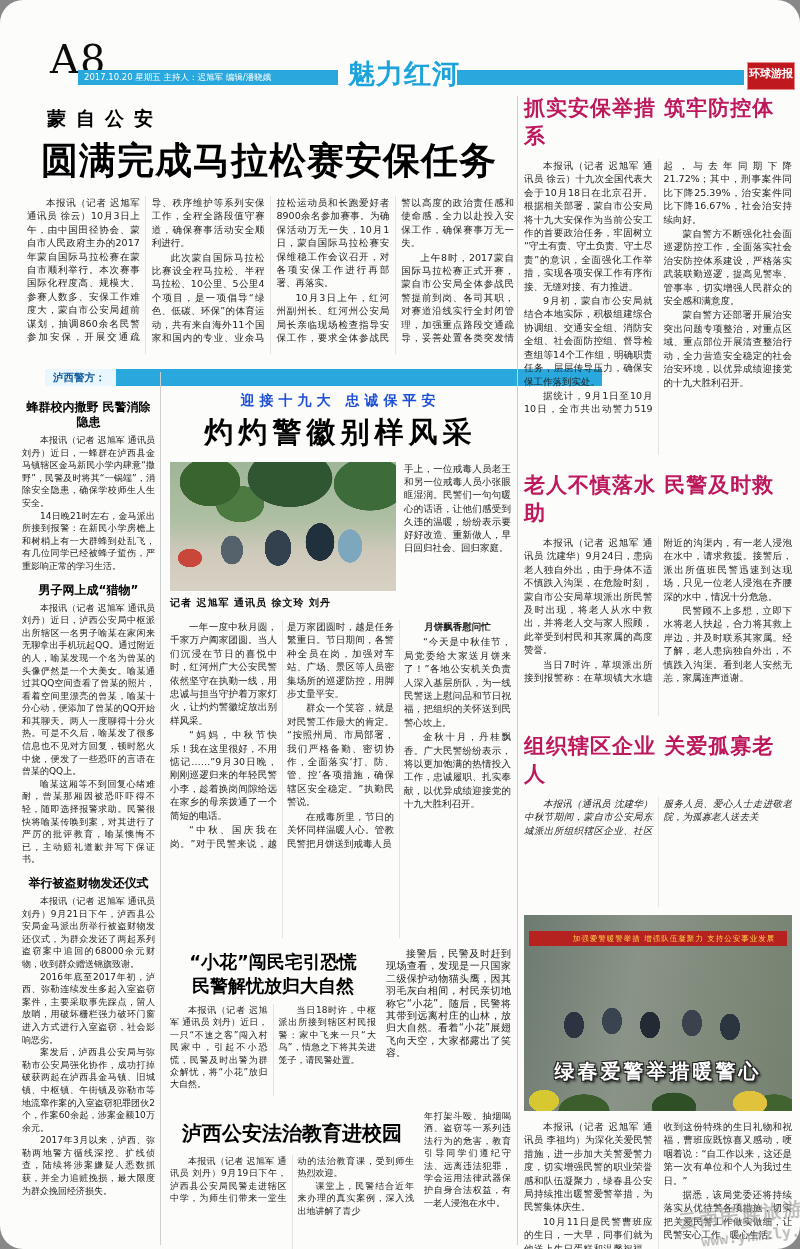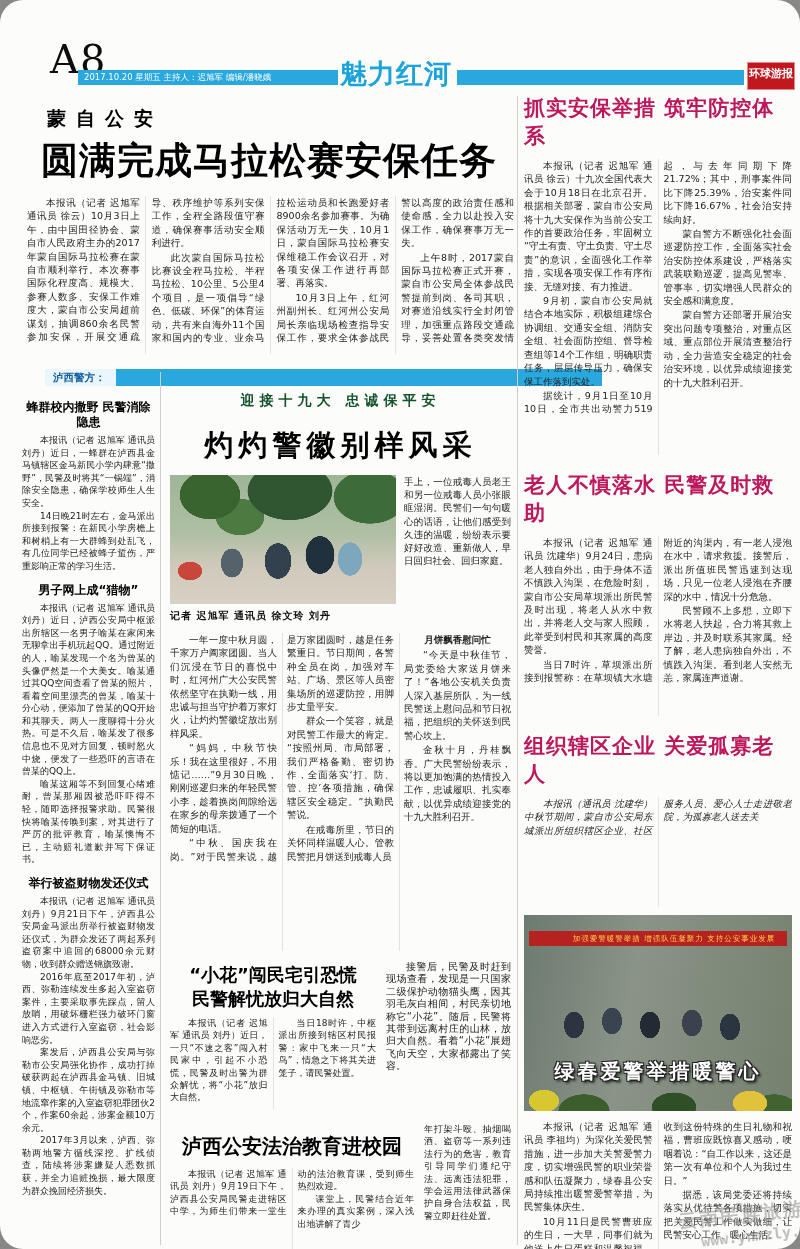--- a/index.html
+++ b/index.html
@@ -5,21 +5,21 @@
   html,body{margin:0;padding:0;background:#888;}
   .page{position:relative;width:800px;height:1249px;background:#fcfcfb;margin:0 auto;
         font-family:"DejaVu Sans","Liberation Sans",sans-serif;color:#1a1a1a;overflow:hidden;border-radius:23px;}
   
   .a8{position:absolute;left:50px;top:36px;font-family:"DejaVu Serif","Liberation Serif",serif;
       font-size:40px;color:#0c0c0c;letter-spacing:1px;}
   .hbar{position:absolute;top:70px;height:15px;background:#29a8dd;}
   .hbar.l{left:78px;width:260px;}
   .hbar.r{left:457px;width:287px;}
   .dateline{position:absolute;left:84px;top:71px;font-size:8.5px;color:#fff;white-space:nowrap;line-height:13px;}
-  .sec-title{position:absolute;left:340px;top:56px;width:112px;text-align:center;
+  .sec-title{position:absolute;left:348px;top:56px;width:112px;text-align:center;
              font-size:27px;font-weight:900;color:#1ba3dc;letter-spacing:1px;}
   .masthead{position:absolute;left:747px;top:62px;width:48px;height:28px;background:#c0181f;
             color:#fff;font-weight:900;font-size:11px;line-height:14px;text-align:center;
             border:1px solid #e88;box-sizing:border-box;padding-top:4px;}
   
   .body-txt{font-size:9.5px;line-height:13.4px;text-align:justify;color:#222;overflow:hidden;}
   .body-txt p{margin:0 0 1px 0;text-indent:2em;}
   .cols2{column-count:2;column-gap:11px;column-rule:1px solid #e3e3e3;}
   .cols3{column-count:3;column-gap:10px;column-rule:1px solid #e3e3e3;}
   .cols4{column-count:4;column-gap:12px;column-rule:1px solid #e3e3e3;}
@@ -34,22 +34,22 @@
               line-height:17px;padding:0 10px 0 8px;white-space:nowrap;}
   
   .left-col{position:absolute;left:22px;top:398px;width:133px;height:847px;overflow:hidden;
             font-size:9px;line-height:12.6px;text-align:justify;color:#222;}
   .left-col h3{margin:10px 0 4px 0;font-size:12px;font-weight:900;text-align:center;color:#000;line-height:15px;}
   .left-col h3:first-child{margin-top:2px;}
   .left-col p{margin:0;text-indent:2em;}
   .vrule{position:absolute;width:1px;background:#cfcfcf;}
   
   .center{position:absolute;left:170px;top:392px;width:341px;}
-  .c-kicker{text-align:center;font-size:14px;font-weight:700;letter-spacing:5px;color:#14532d;}
-  .c-head{text-align:center;font-size:29px;font-weight:900;letter-spacing:5px;color:#000;margin-top:16px;}
+  .c-kicker{text-align:center;font-size:14px;font-weight:700;letter-spacing:5px;color:#1d4ed8;}
+  .c-head{text-align:center;font-size:29px;font-weight:900;letter-spacing:5px;color:#000;margin-top:3px;}
   .photo-row{display:flex;gap:8px;margin-top:9px;height:152px;}
   .photo1{width:226px;height:129px;flex:none;position:relative;overflow:hidden;
      background:
        radial-gradient(34px 26px at 20px 96px,#c9463a 0%,#c9463a 35%,transparent 36%),
        radial-gradient(50px 40px at 40px 20px,#39632f 0%,#39632f 60%,transparent 61%),
        radial-gradient(70px 48px at 120px 16px,#2f5631 0%,#2f5631 60%,transparent 61%),
        radial-gradient(60px 44px at 200px 22px,#3e6b3a 0%,#3e6b3a 60%,transparent 61%),
        radial-gradient(40px 30px at 70px 42px,#4d7a40 0%,#4d7a40 60%,transparent 61%),
        radial-gradient(26px 34px at 150px 80px,#21303d 0%,#21303d 55%,transparent 56%),
        radial-gradient(22px 30px at 180px 84px,#7da7bd 0%,#7da7bd 55%,transparent 56%),
@@ -194,21 +194,21 @@
 
     <div class="split">
       <div class="f-left">
         <h2>泸西公安法治教育进校园</h2>
         <div class="body-txt cols2 f-body">
           <p>本报讯（记者 迟旭军 通讯员 刘丹）9月19日下午，泸西县公安局民警走进辖区中学，为师生们带来一堂生动的法治教育课，受到师生热烈欢迎。</p>
           <p>课堂上，民警结合近年来办理的真实案例，深入浅出地讲解了青少</p>
         </div>
       </div>
       <div class="f-right">
-        <p class="cont">年打架斗殴、抽烟喝酒、盗窃等一系列违法行为的危害，教育引导同学们遵纪守法、远离违法犯罪，学会运用法律武器保护自身合法权益，民警立即赶往处置。</p>
+        <p class="cont">年打架斗殴、抽烟喝酒、盗窃等一系列违法行为的危害，教育引导同学们遵纪守法、远离违法犯罪，学会运用法律武器保护自身合法权益，有一老人浸泡在水中。</p>
       </div>
     </div>
   </div>
 
   <div class="sidebar">
     <div class="artA">
       <h2>抓实安保举措 筑牢防控体系</h2>
       <div class="body-txt cols2 sb-body">
         <p>本报讯（记者 迟旭军 通讯员 徐云）十九次全国代表大会于10月18日在北京召开。根据相关部署，蒙自市公安局将十九大安保作为当前公安工作的首要政治任务，牢固树立“守土有责、守土负责、守土尽责”的意识，全面强化工作举措，实现各项安保工作有序衔接、无缝对接、有力推进。</p>
         <p>9月初，蒙自市公安局就结合本地实际，积极组建综合协调组、交通安全组、消防安全组、社会面防控组、督导检查组等14个工作组，明确职责任务，层层传导压力，确保安保工作落到实处。</p>

